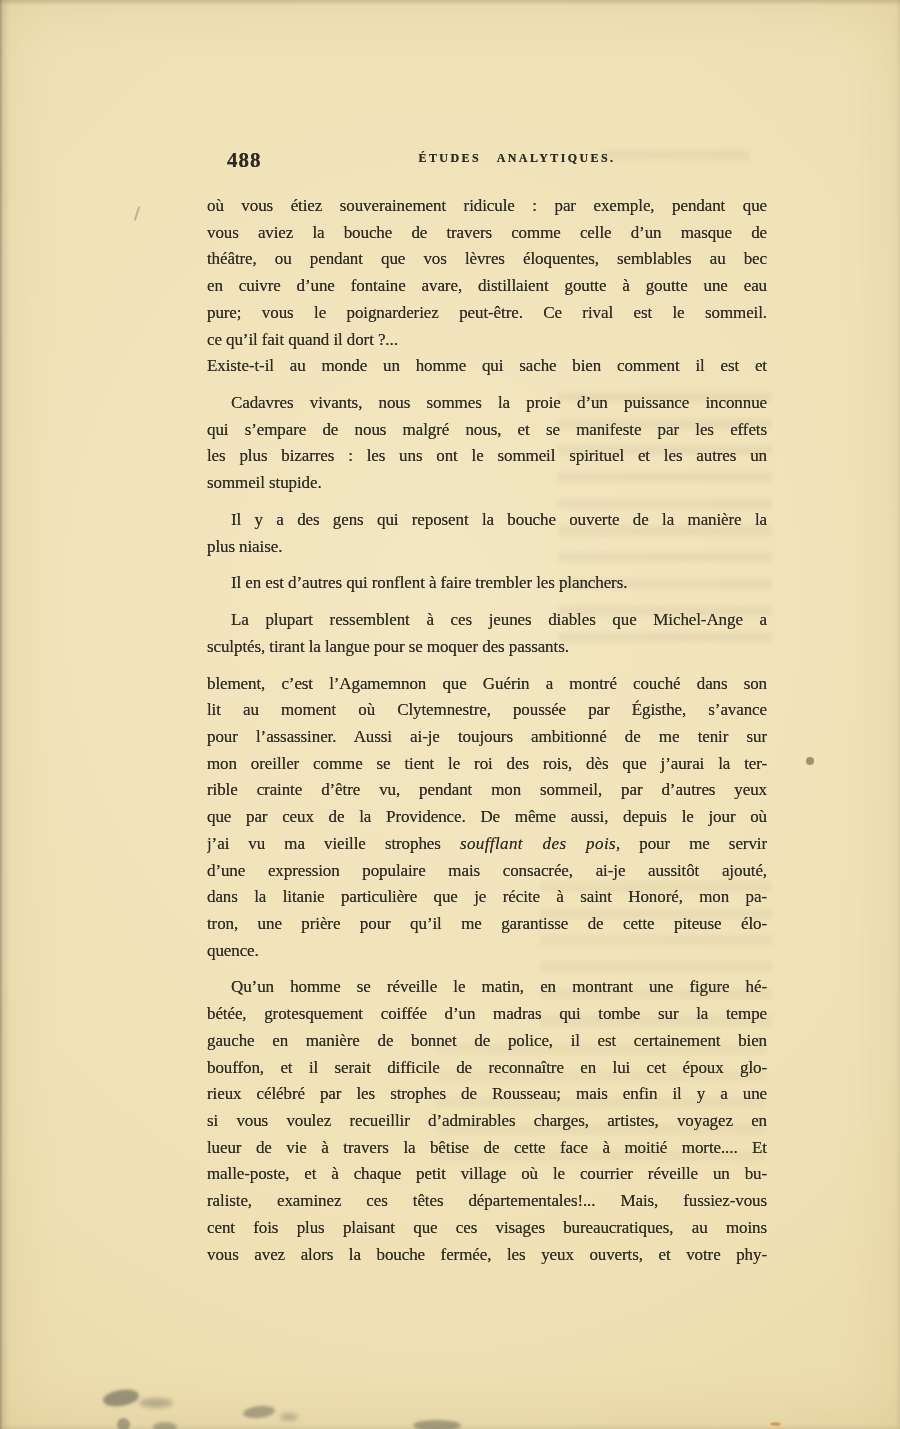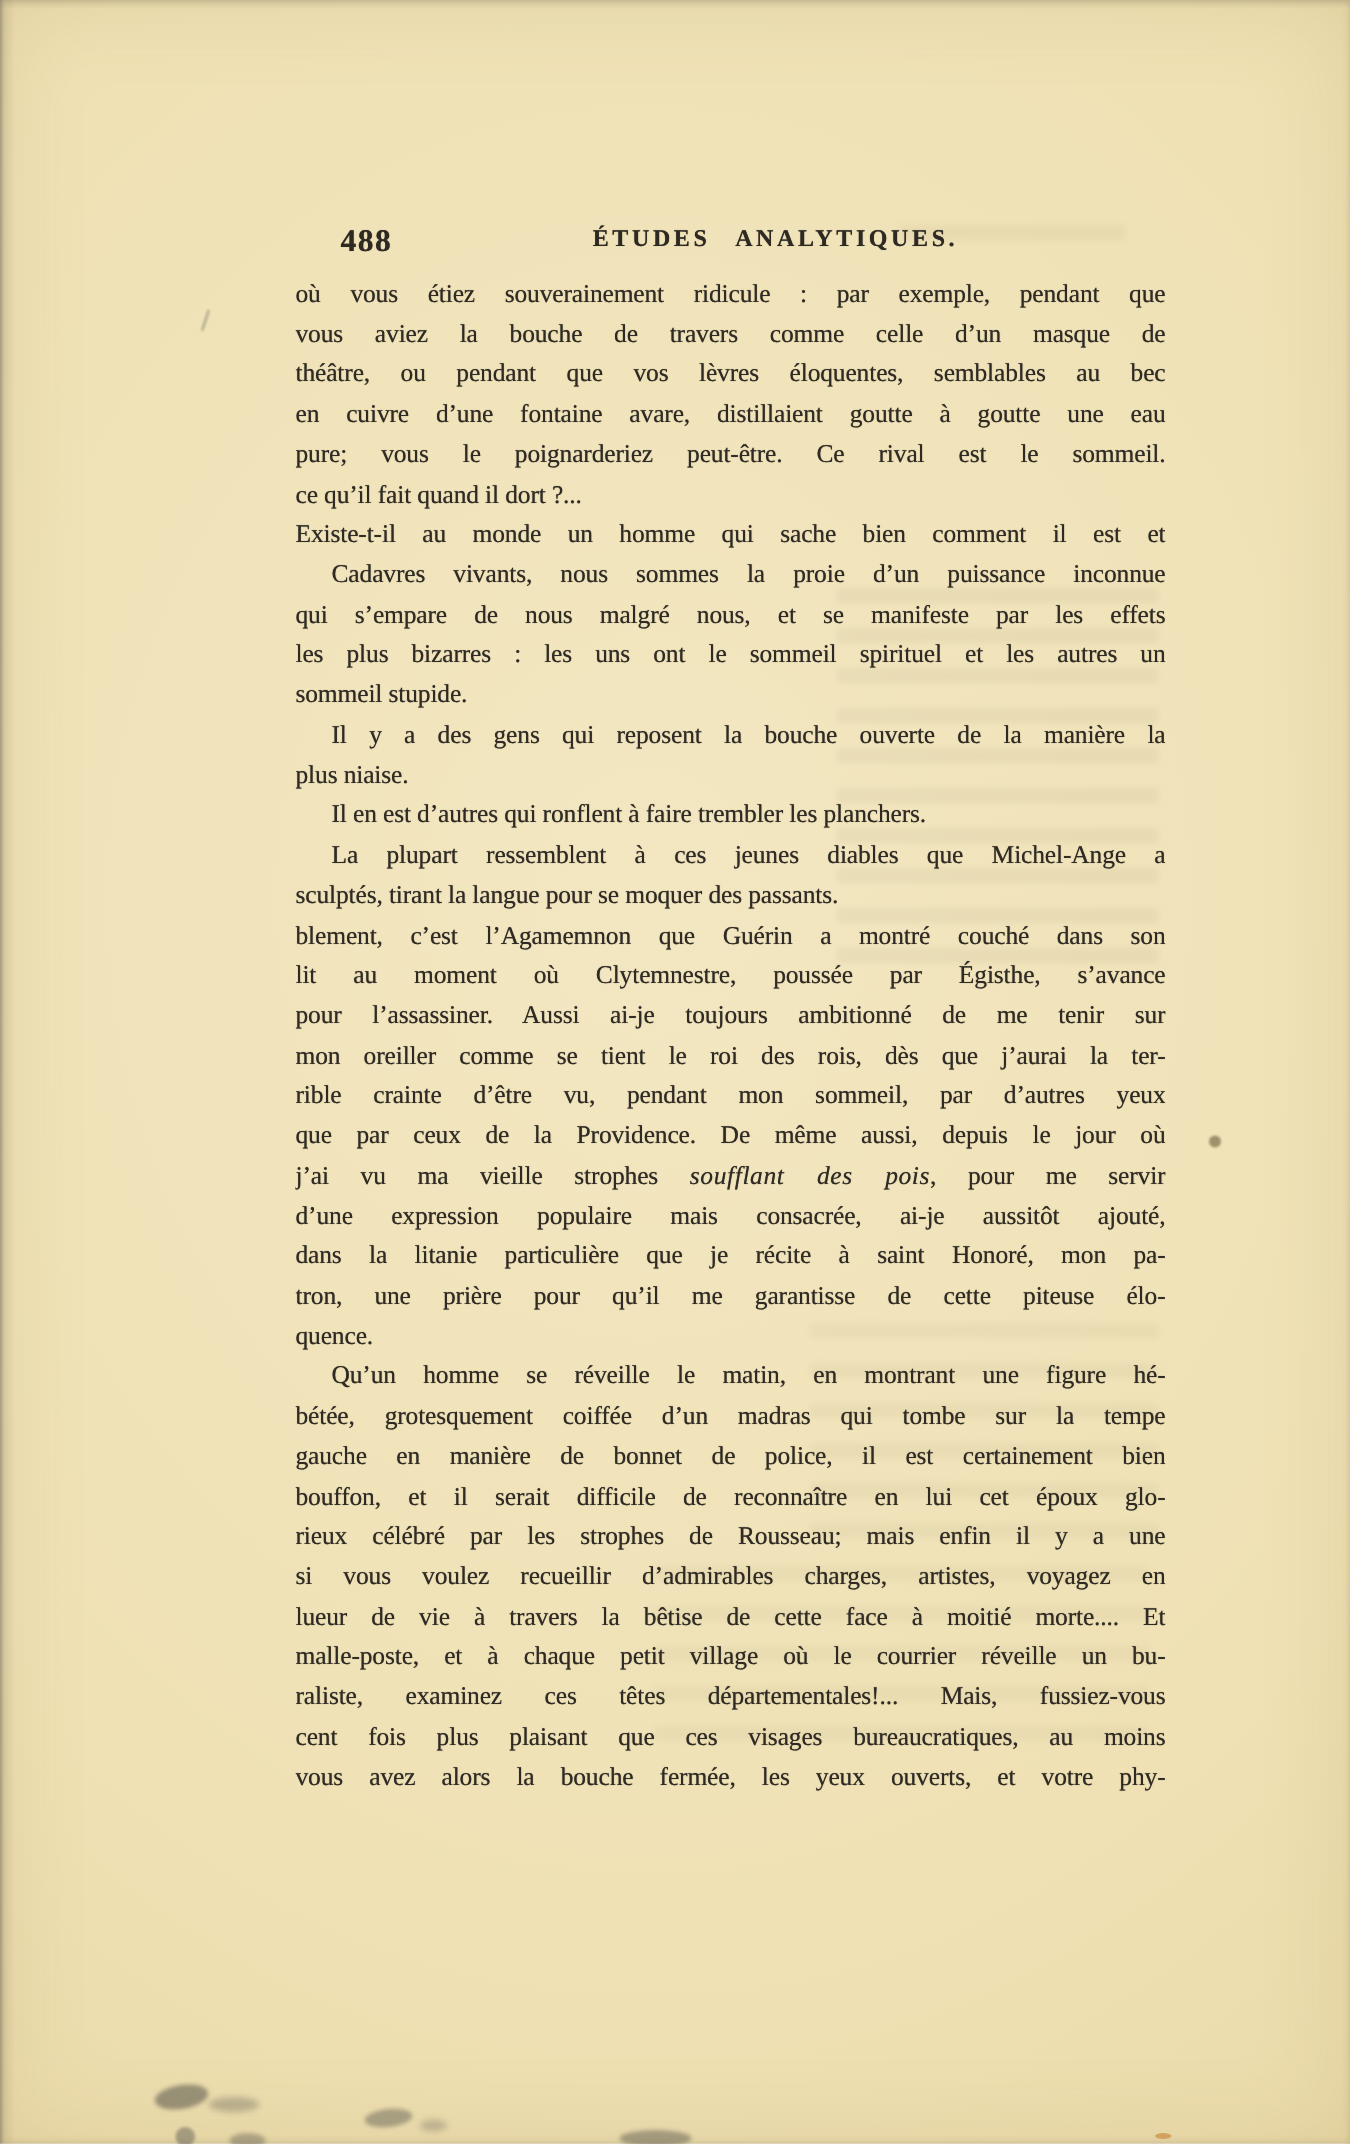--- a/index.html
+++ b/index.html
@@ -30,32 +30,32 @@
     color: #2e2a23;
     margin-left: 30px;
   }
   .page-number {
     position: absolute; left: 0; top: 1px;
     font-size: 21px; font-weight: 700; letter-spacing: 1px;
     text-shadow: 0 0 .5px rgba(46,42,35,.8);
   }
   .running-title {
     position: absolute; left: 0; right: 0; top: 4px; text-align: center;
-    font-size: 16px; font-weight: 700;
+    font-size: 12px; font-weight: 700;
     letter-spacing: 2.4px; word-spacing: 11px;
     text-shadow: 0 0 .5px rgba(46,42,35,.75);
   }
 
   .body-text {
     position: absolute; left: 197px; top: 183px; width: 580px;
     font-size: 17px; line-height: 26.72px; letter-spacing: -0.1px;
     color: #2f2b24;
     text-shadow: 0 0 .55px rgba(47,43,36,.75);
   }
-  .para { margin: 0; }
+  .para { margin: 10px; }
   .line {
     height: 26.72px; overflow: hidden;
     text-align: justify; text-align-last: justify;
   }
   .line.endline { text-align-last: left; }
   .line.indent { text-indent: 24px; }
   .it { font-style: italic; letter-spacing: .4px; }
 
   
   .ghost {

